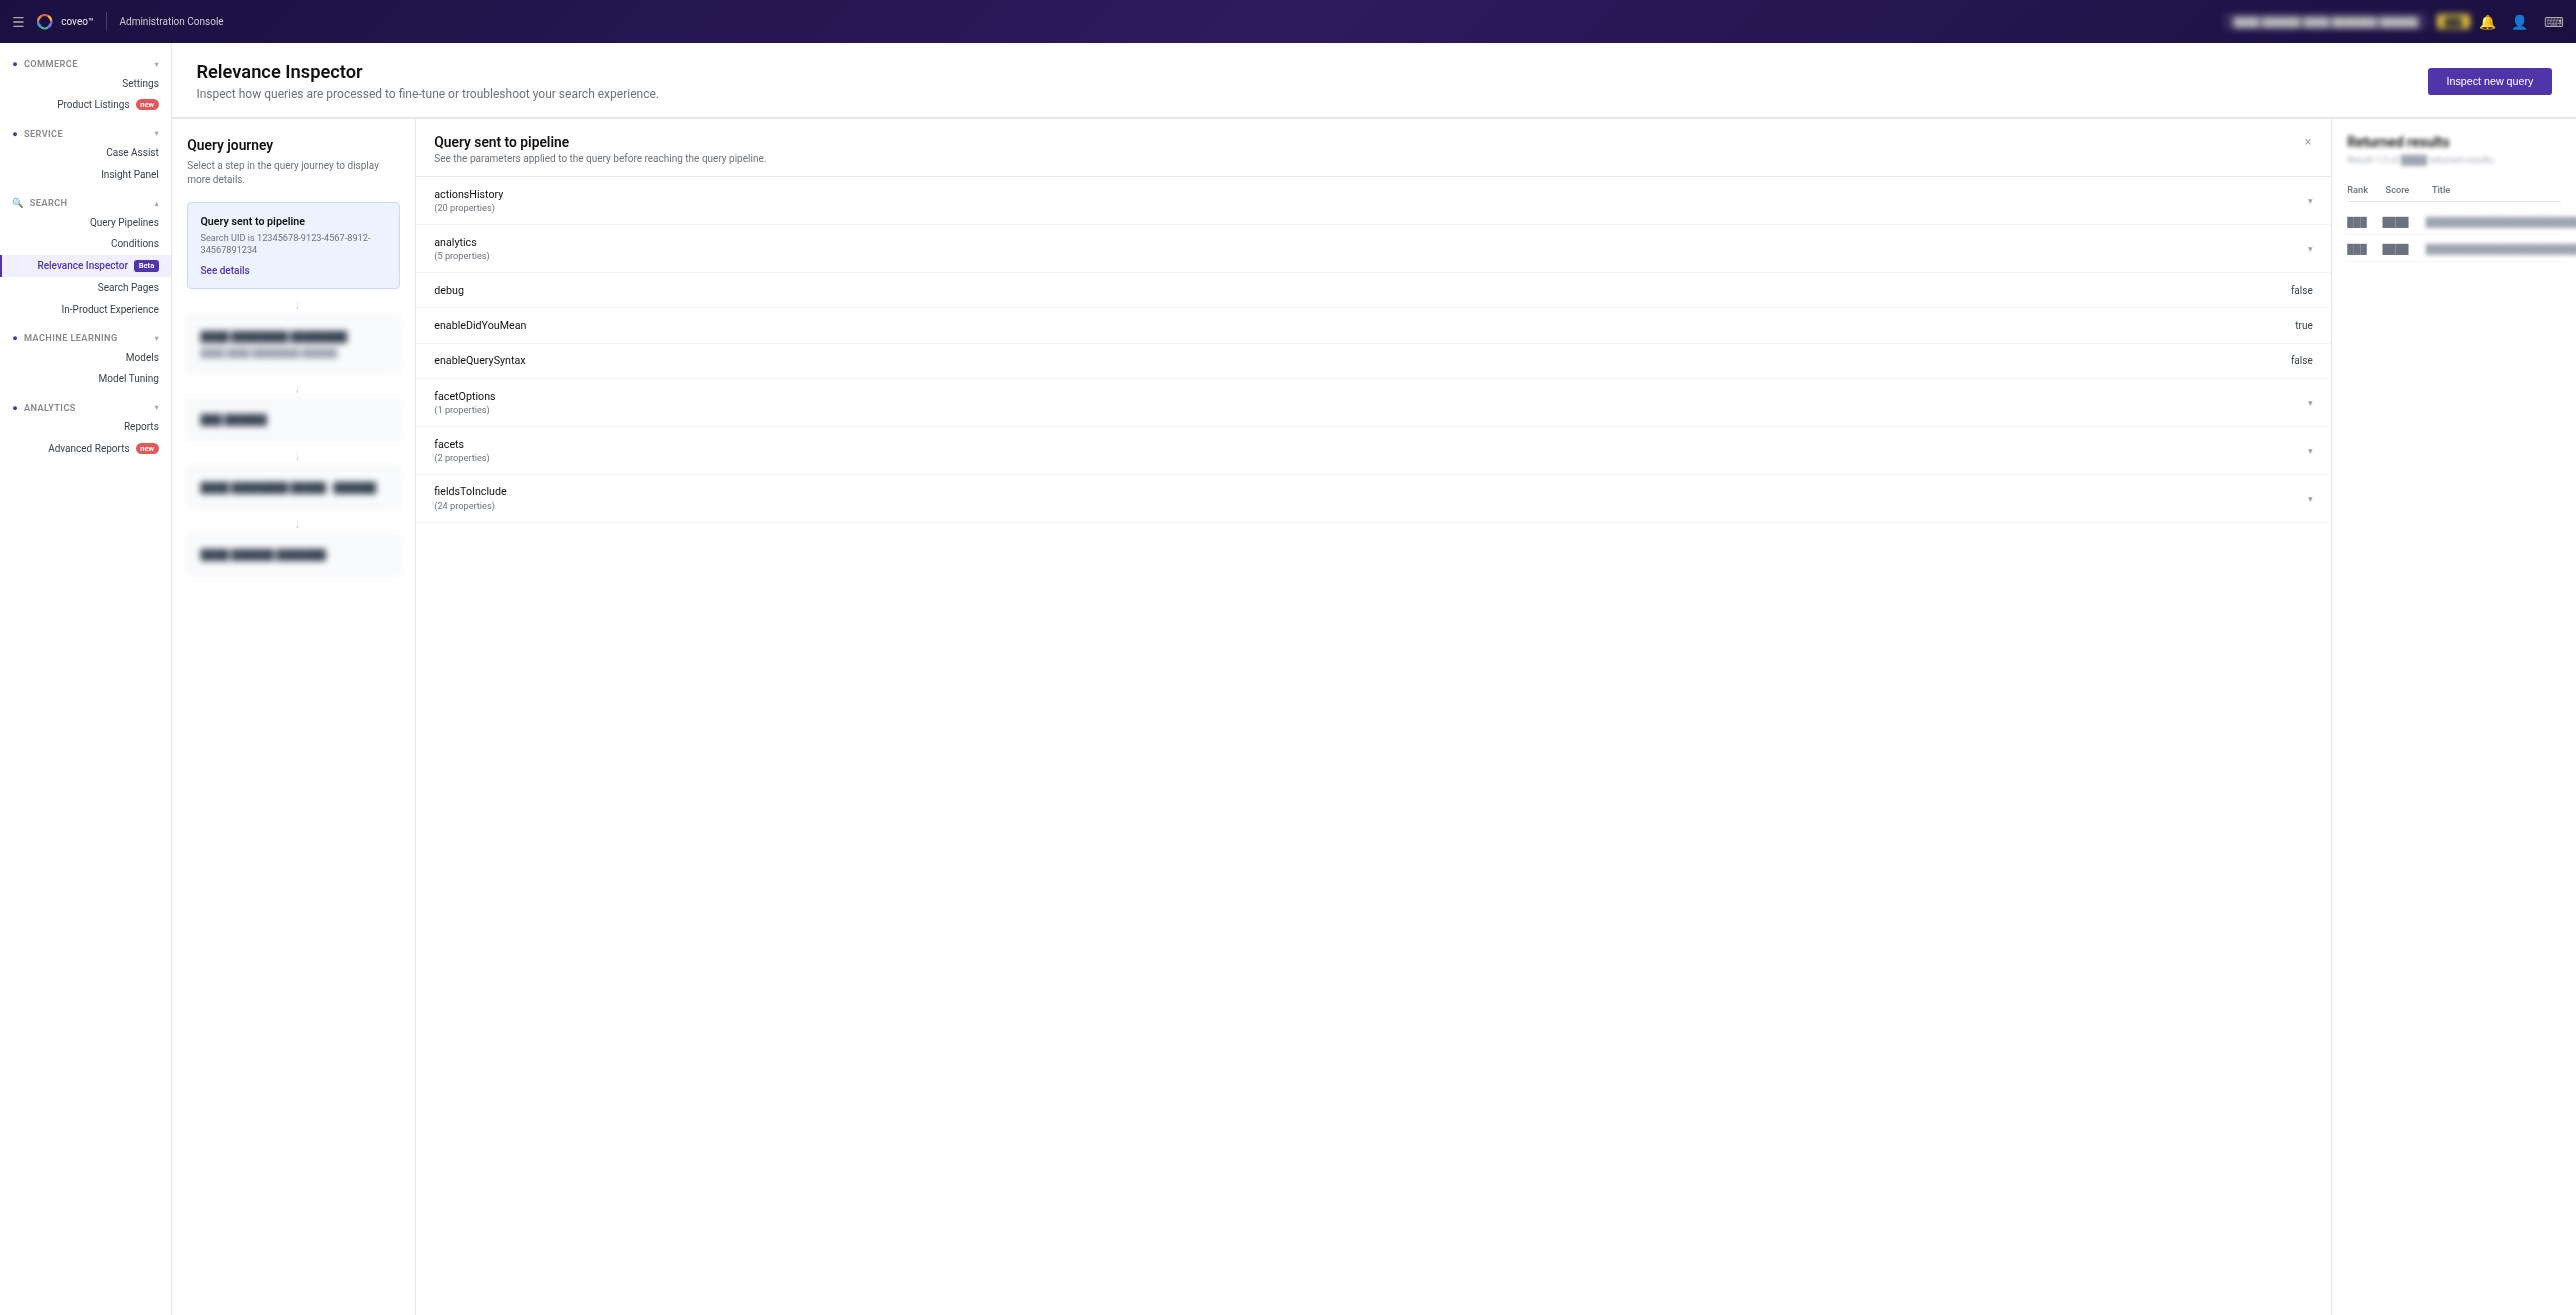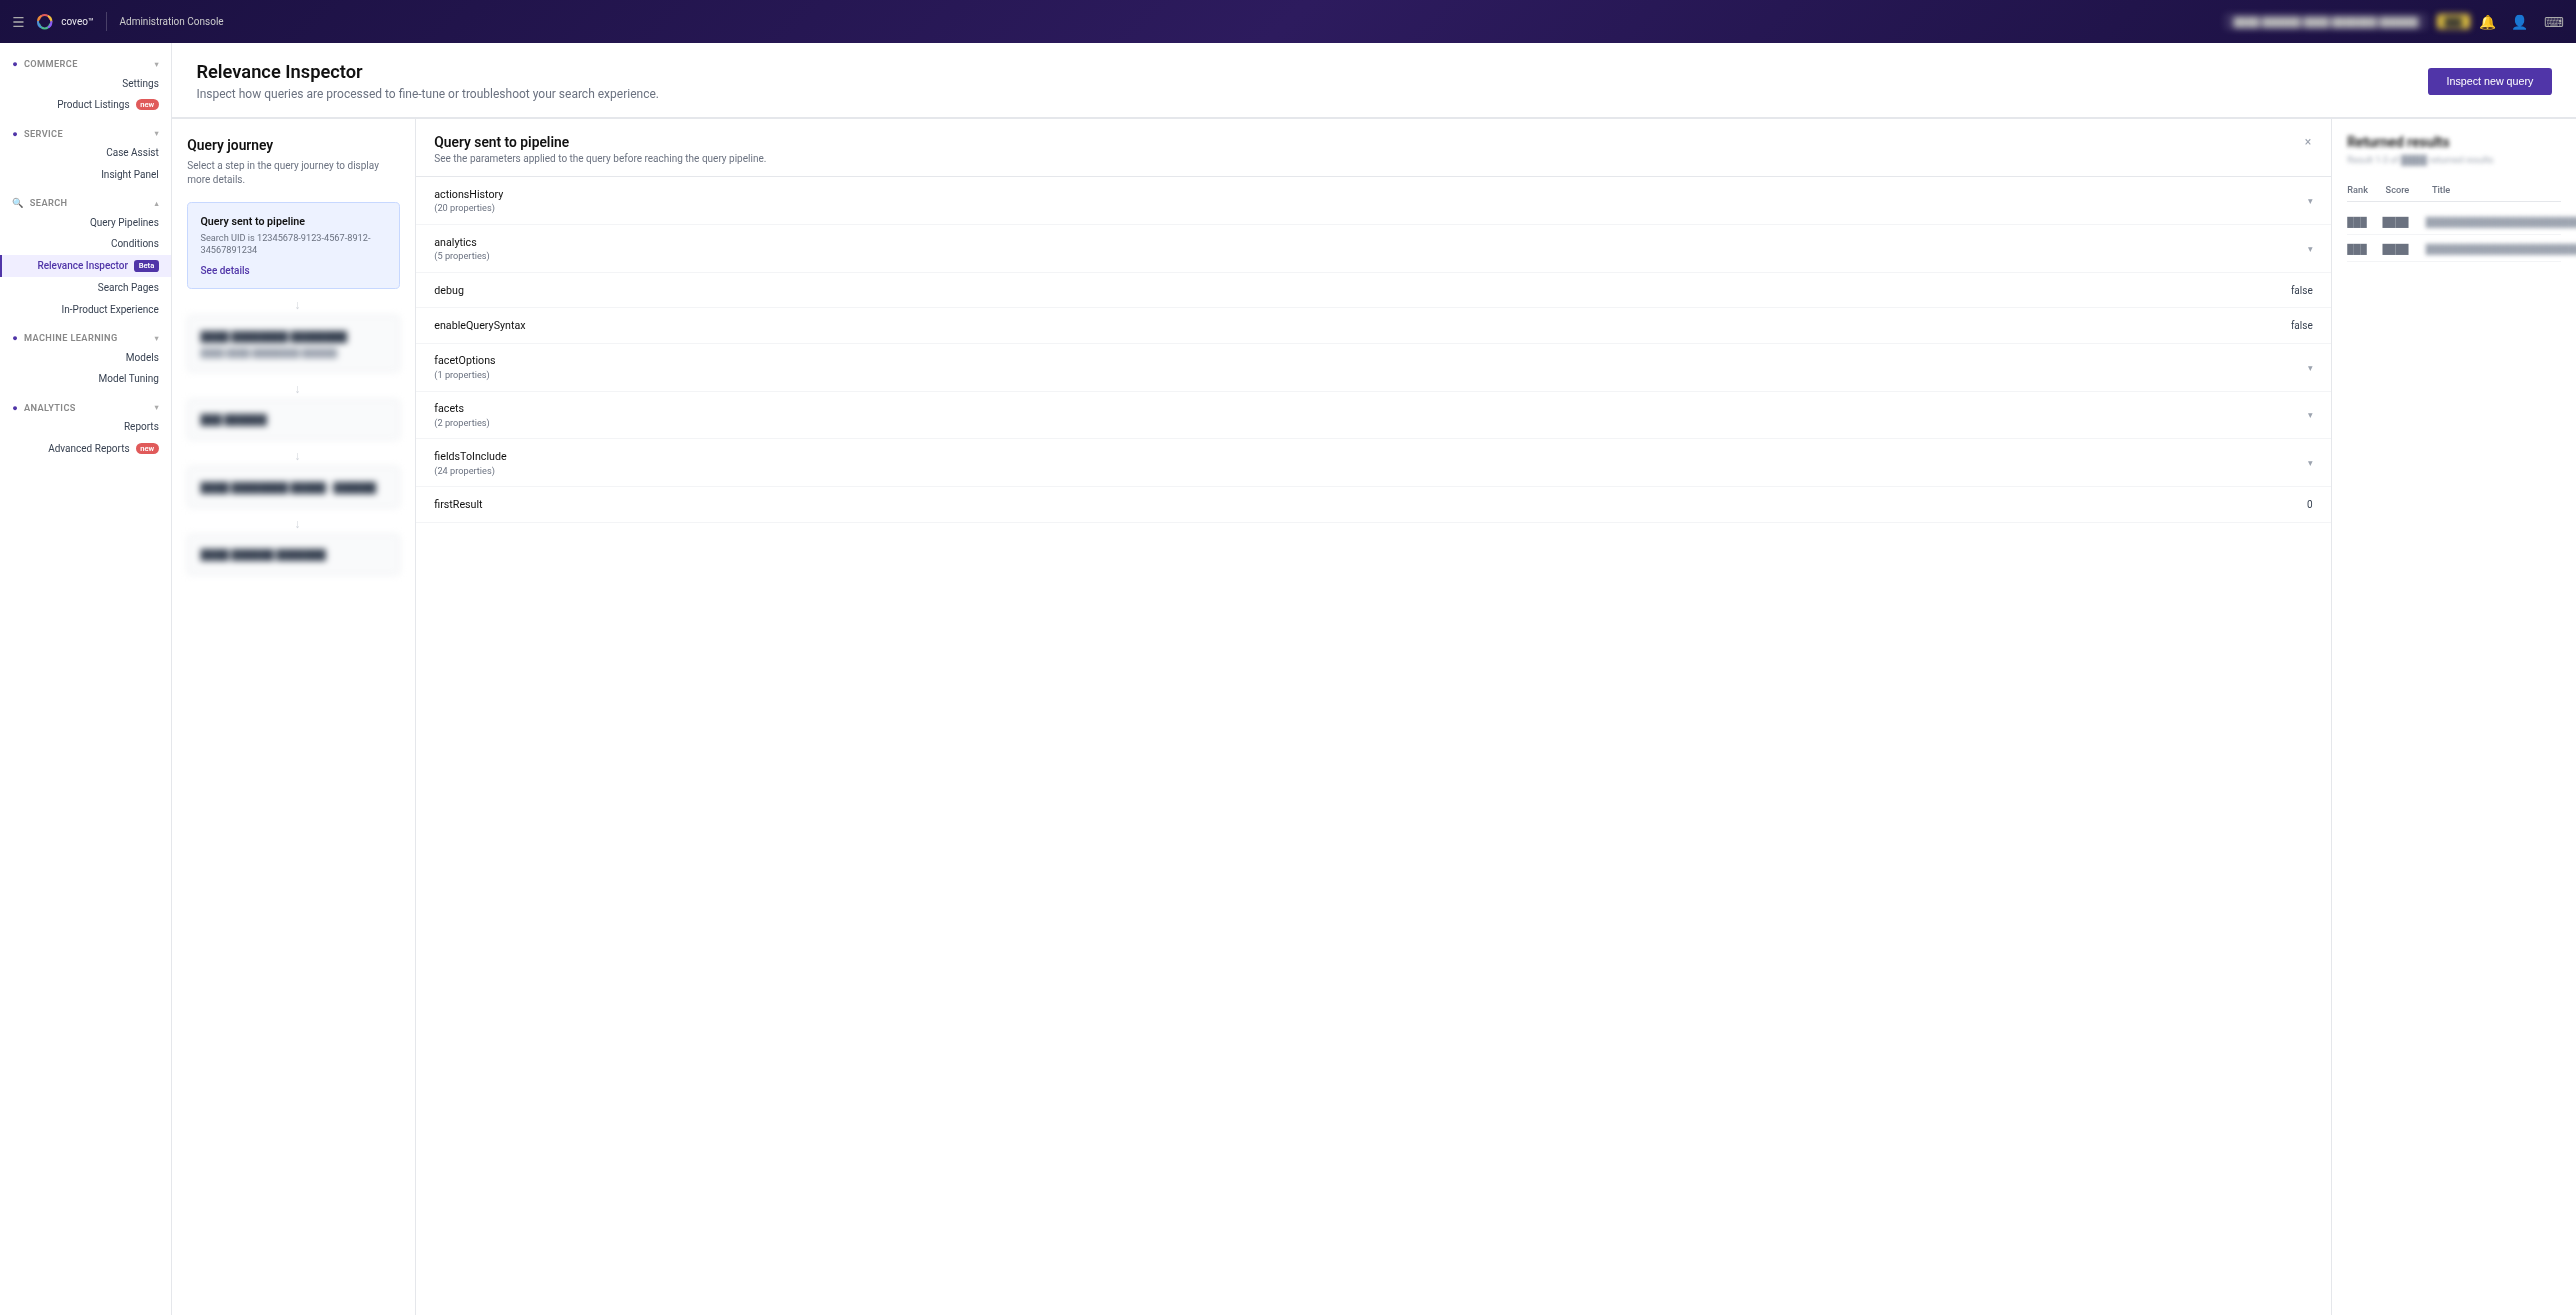--- a/index.html
+++ b/index.html
@@ -441,20 +441,28 @@
 
         <div class="pipeline-row">
           <div class="pipeline-row-left">
             <div class="pipeline-row-name">debug</div>
           </div>
           <div class="pipeline-row-right">
             <span class="pipeline-row-value">false</span>
           </div>
         </div>
 
+        <div class="pipeline-row">
+          <div class="pipeline-row-left">
+            <div class="pipeline-row-name">enableDidYouMean</div>
+          </div>
+          <div class="pipeline-row-right">
+            <span class="pipeline-row-value">true</span>
+          </div>
+        </div>
 
         <div class="pipeline-row">
           <div class="pipeline-row-left">
             <div class="pipeline-row-name">enableQuerySyntax</div>
           </div>
           <div class="pipeline-row-right">
             <span class="pipeline-row-value">false</span>
           </div>
         </div>
 
@@ -481,28 +489,20 @@
         <div class="pipeline-row">
           <div class="pipeline-row-left">
             <div class="pipeline-row-name">fieldsToInclude</div>
             <div class="pipeline-row-props">(24 properties)</div>
           </div>
           <div class="pipeline-row-right">
             <span class="pipeline-chevron">▾</span>
           </div>
         </div>
 
-        <div class="pipeline-row">
-          <div class="pipeline-row-left">
-            <div class="pipeline-row-name">firstResult</div>
-          </div>
-          <div class="pipeline-row-right">
-            <span class="pipeline-row-value">0</span>
-          </div>
-        </div>
       </div>
 
       <div class="col-results">
         <div class="results-title">Returned results</div>
         <div class="results-subtitle">Result 1-3 of ████ returned results</div>
 
         <div class="results-header-row">
           <div class="results-col-label" style="width:23px;">Rank</div>
           <div class="results-col-label" style="width:31px;">Score</div>
           <div class="results-col-label">Title</div>

